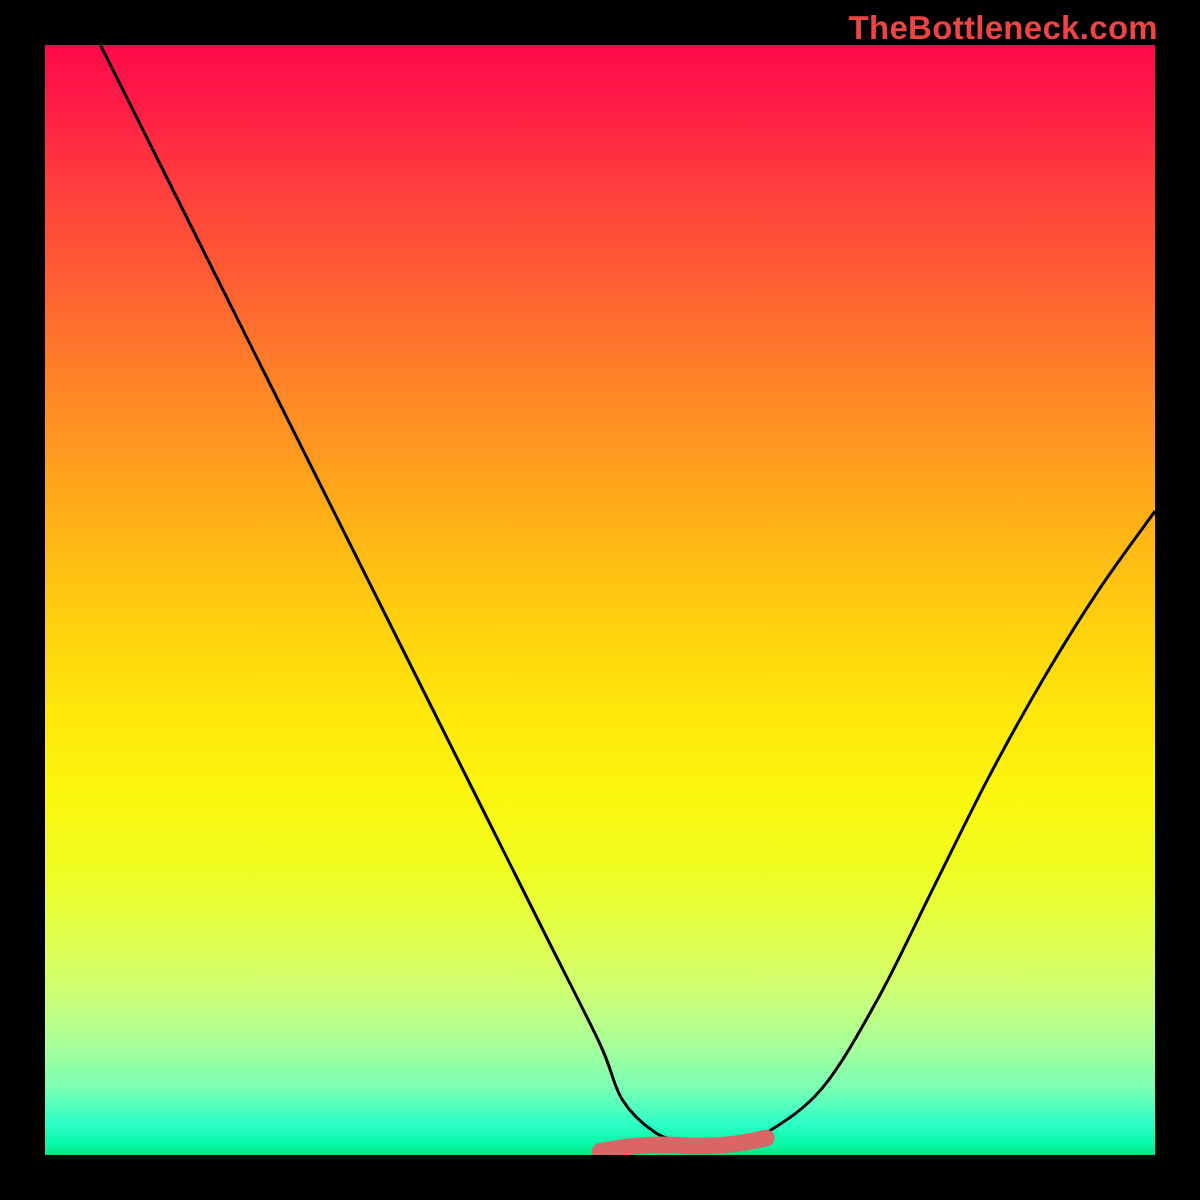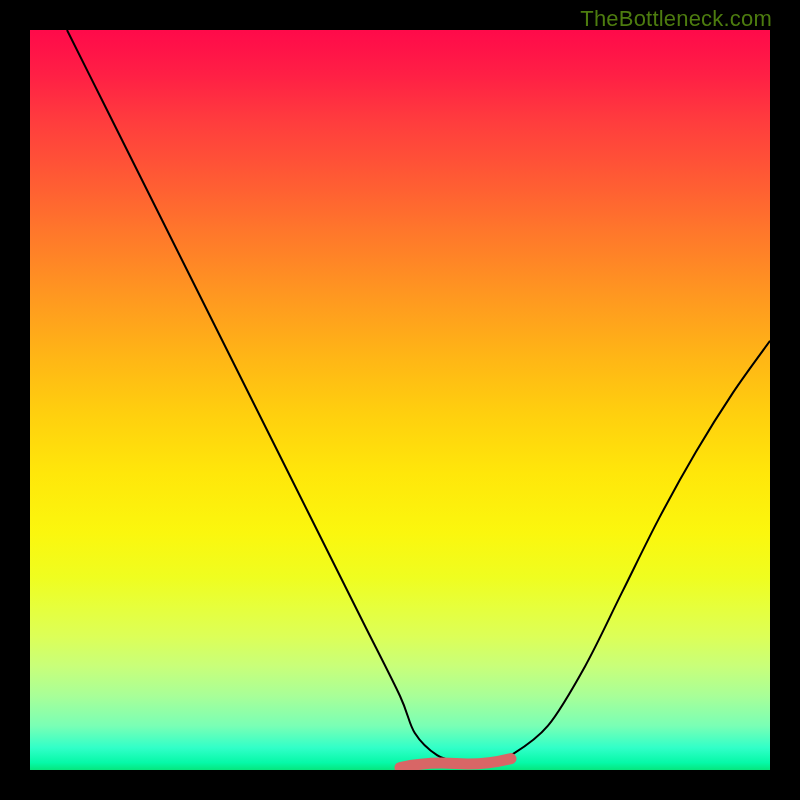--- a/index.html
+++ b/index.html
@@ -54,23 +54,23 @@
   .curve {
     position: absolute;
     inset: 0;
     width: 740px;
     height: 740px;
   }
   .watermark {
     position: absolute;
     top: 6px;
     right: 28px;
-    color: #4d7c0f;
+    color: #ef4444;
     font-size: 22px;
-    font-weight: 400;
+    font-weight: 700;
     letter-spacing: 0.2px;
   }
 </style>
 </head>
 <body>
 
 <div class="frame">
   <div class="plot">
     <div class="gradient"></div>
     <svg class="curve" viewBox="0 0 740 740" preserveAspectRatio="none">

